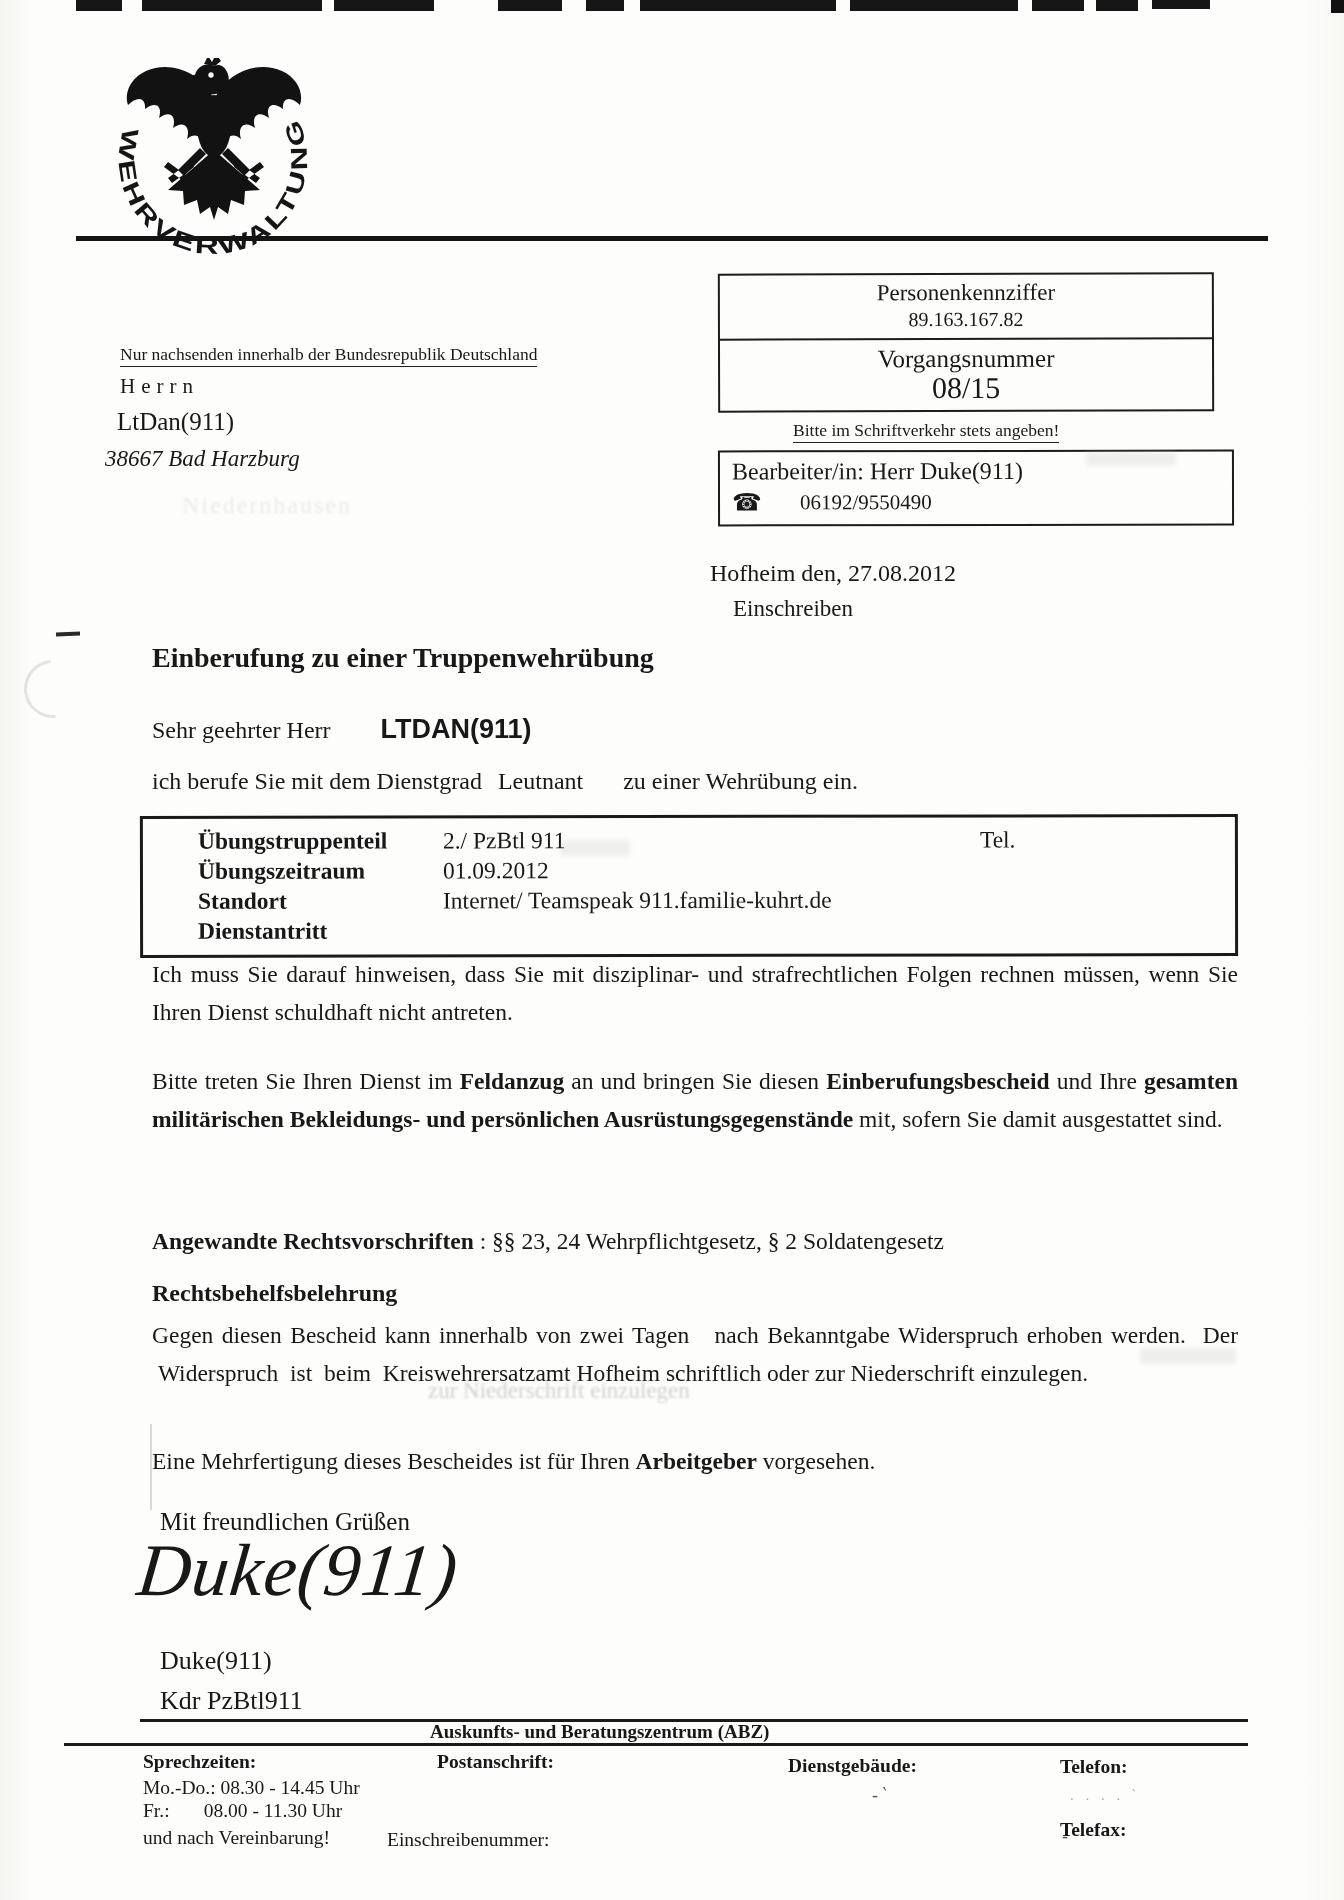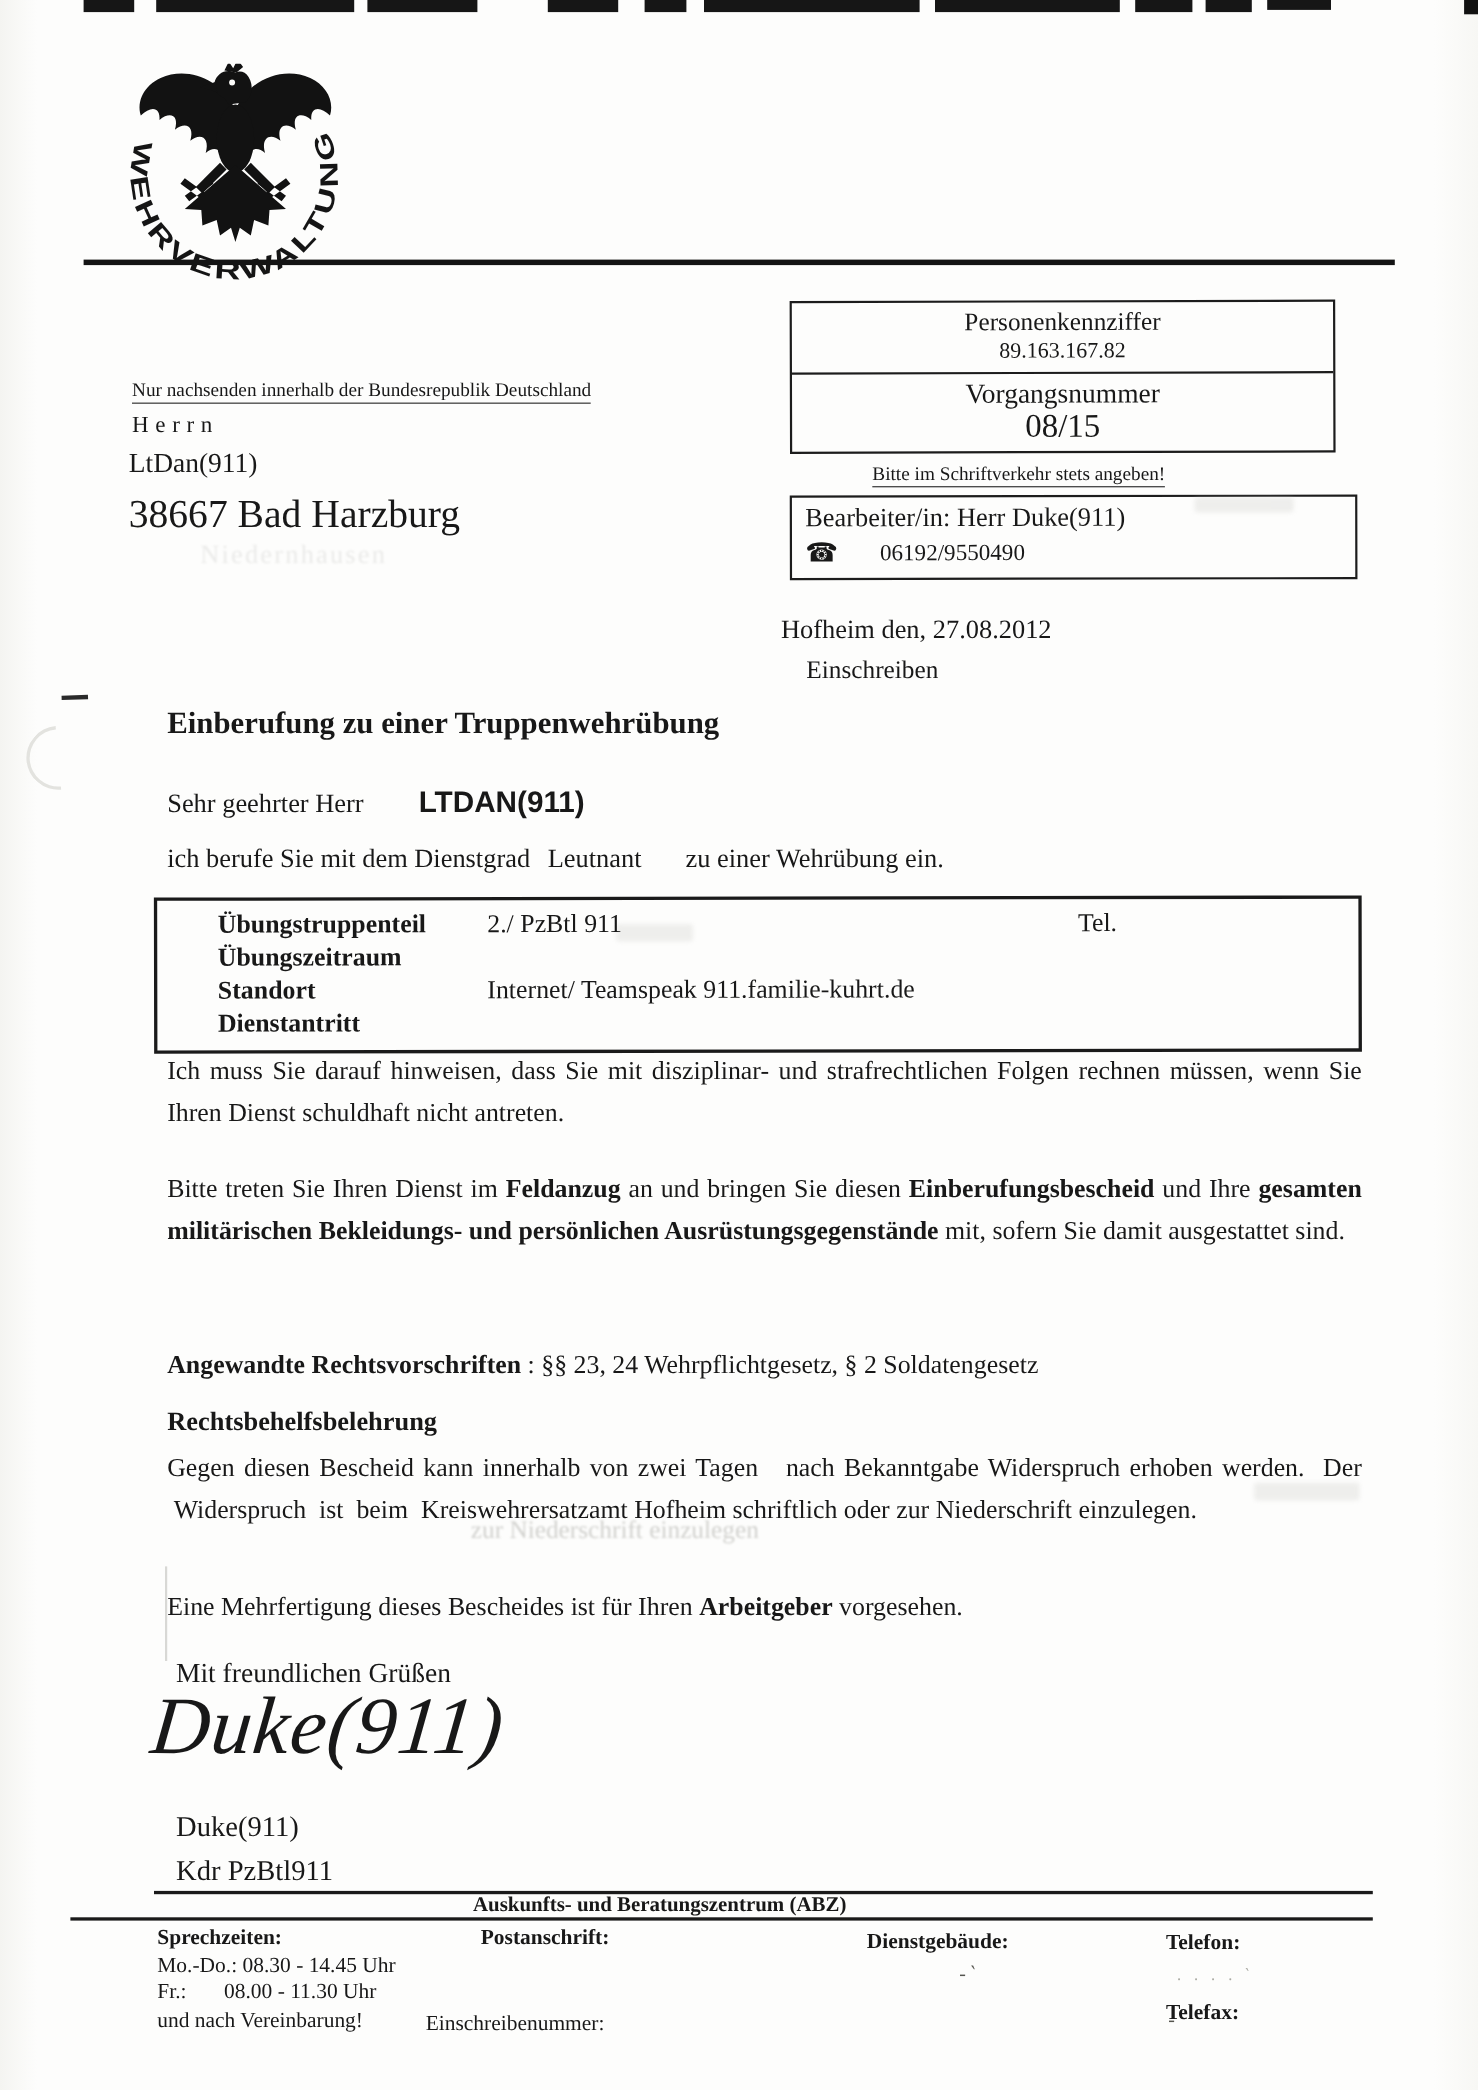--- a/index.html
+++ b/index.html
@@ -15,21 +15,21 @@
   
   .title-row{left:438px;top:118px;display:flex;align-items:baseline;white-space:nowrap;}
   .title-main{font-size:48px;font-weight:bold;letter-spacing:-1px;transform:scaleX(.97);transform-origin:left;}
   .title-city{font-size:43px;font-weight:400;margin-left:14px;letter-spacing:1px;}
   .title-suffix{font-size:21px;margin-left:4px;}
   .header-rule{left:76px;top:236px;width:1192px;height:5px;background:#141414;}
   
   .fwd-note{left:120px;top:344px;font-size:17.5px;border-bottom:1.5px solid #222;padding-bottom:1px;}
   .herrn{left:120px;top:374px;font-size:21px;letter-spacing:6px;}
   .recip-name{left:117px;top:408px;font-size:25px;}
-  .recip-city{left:117px;top:446px;font-size:36px;}
+  .recip-city{left:105px;top:446px;font-size:23px;font-style:italic;}
   .ghost{color:#8a8a86;filter:blur(1.1px);}
   
   .refbox{left:718px;top:273px;width:492px;border:2.5px solid #1c1c1c;transform:rotate(-.15deg);}
   .refcell{text-align:center;padding:5px 0 7px 0;}
   .refcell + .refcell{border-top:2px solid #1c1c1c;}
   .ref-label{font-size:23px;}
   .ref-value{font-size:20px;margin-top:2px;}
   .ref-label2{font-size:25px;}
   .ref-value2{font-size:30px;margin-top:0;line-height:30px;}
   .ref-note{left:793px;top:420px;font-size:17.5px;border-bottom:1.5px solid #222;padding-bottom:1px;}
@@ -192,20 +192,21 @@
   <div class="abs orderbox" id="order-rows">
 
       <div class="orow">
         <span class="olabel">Übungstruppenteil</span>
         <span class="ovalue"><span>2./ PzBtl 911</span></span>
         <span class="oextra">Tel.</span>
       </div>
 
       <div class="orow">
         <span class="olabel">Übungszeitraum</span>
+        <span class="ovalue"><span>01.09.2012</span></span>
         <span class="oextra"></span>
       </div>
 
       <div class="orow">
         <span class="olabel">Standort</span>
         <span class="ovalue"><span>Internet/ Teamspeak 911.familie-kuhrt.de</span></span>
         <span class="oextra"></span>
       </div>
 
       <div class="orow">

